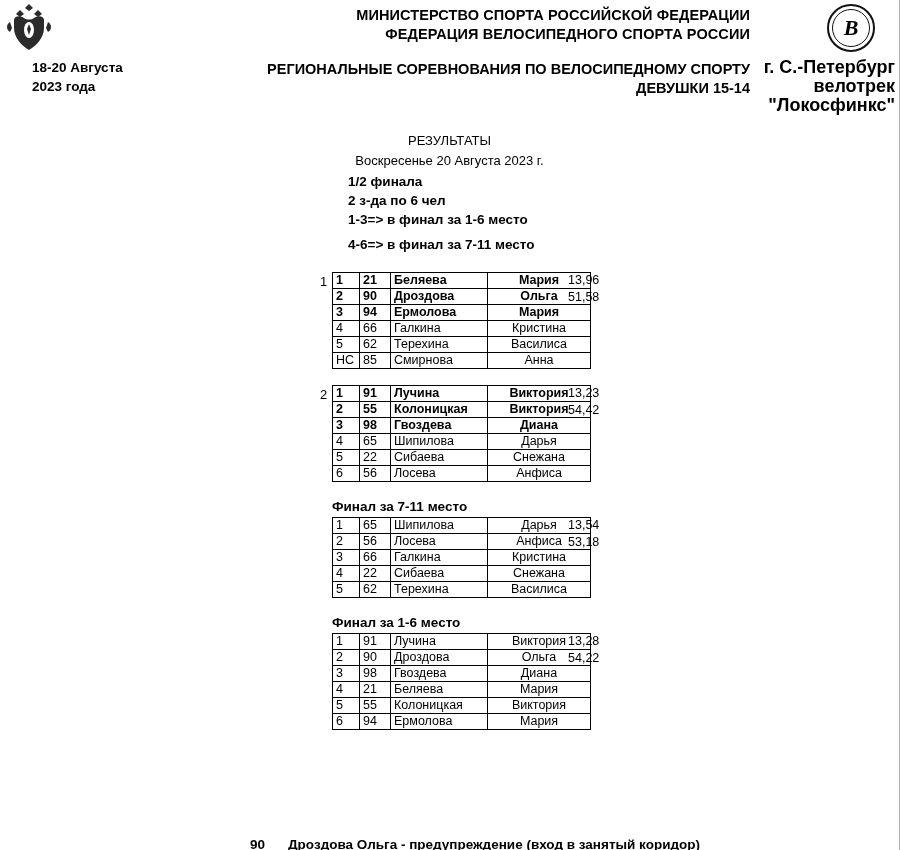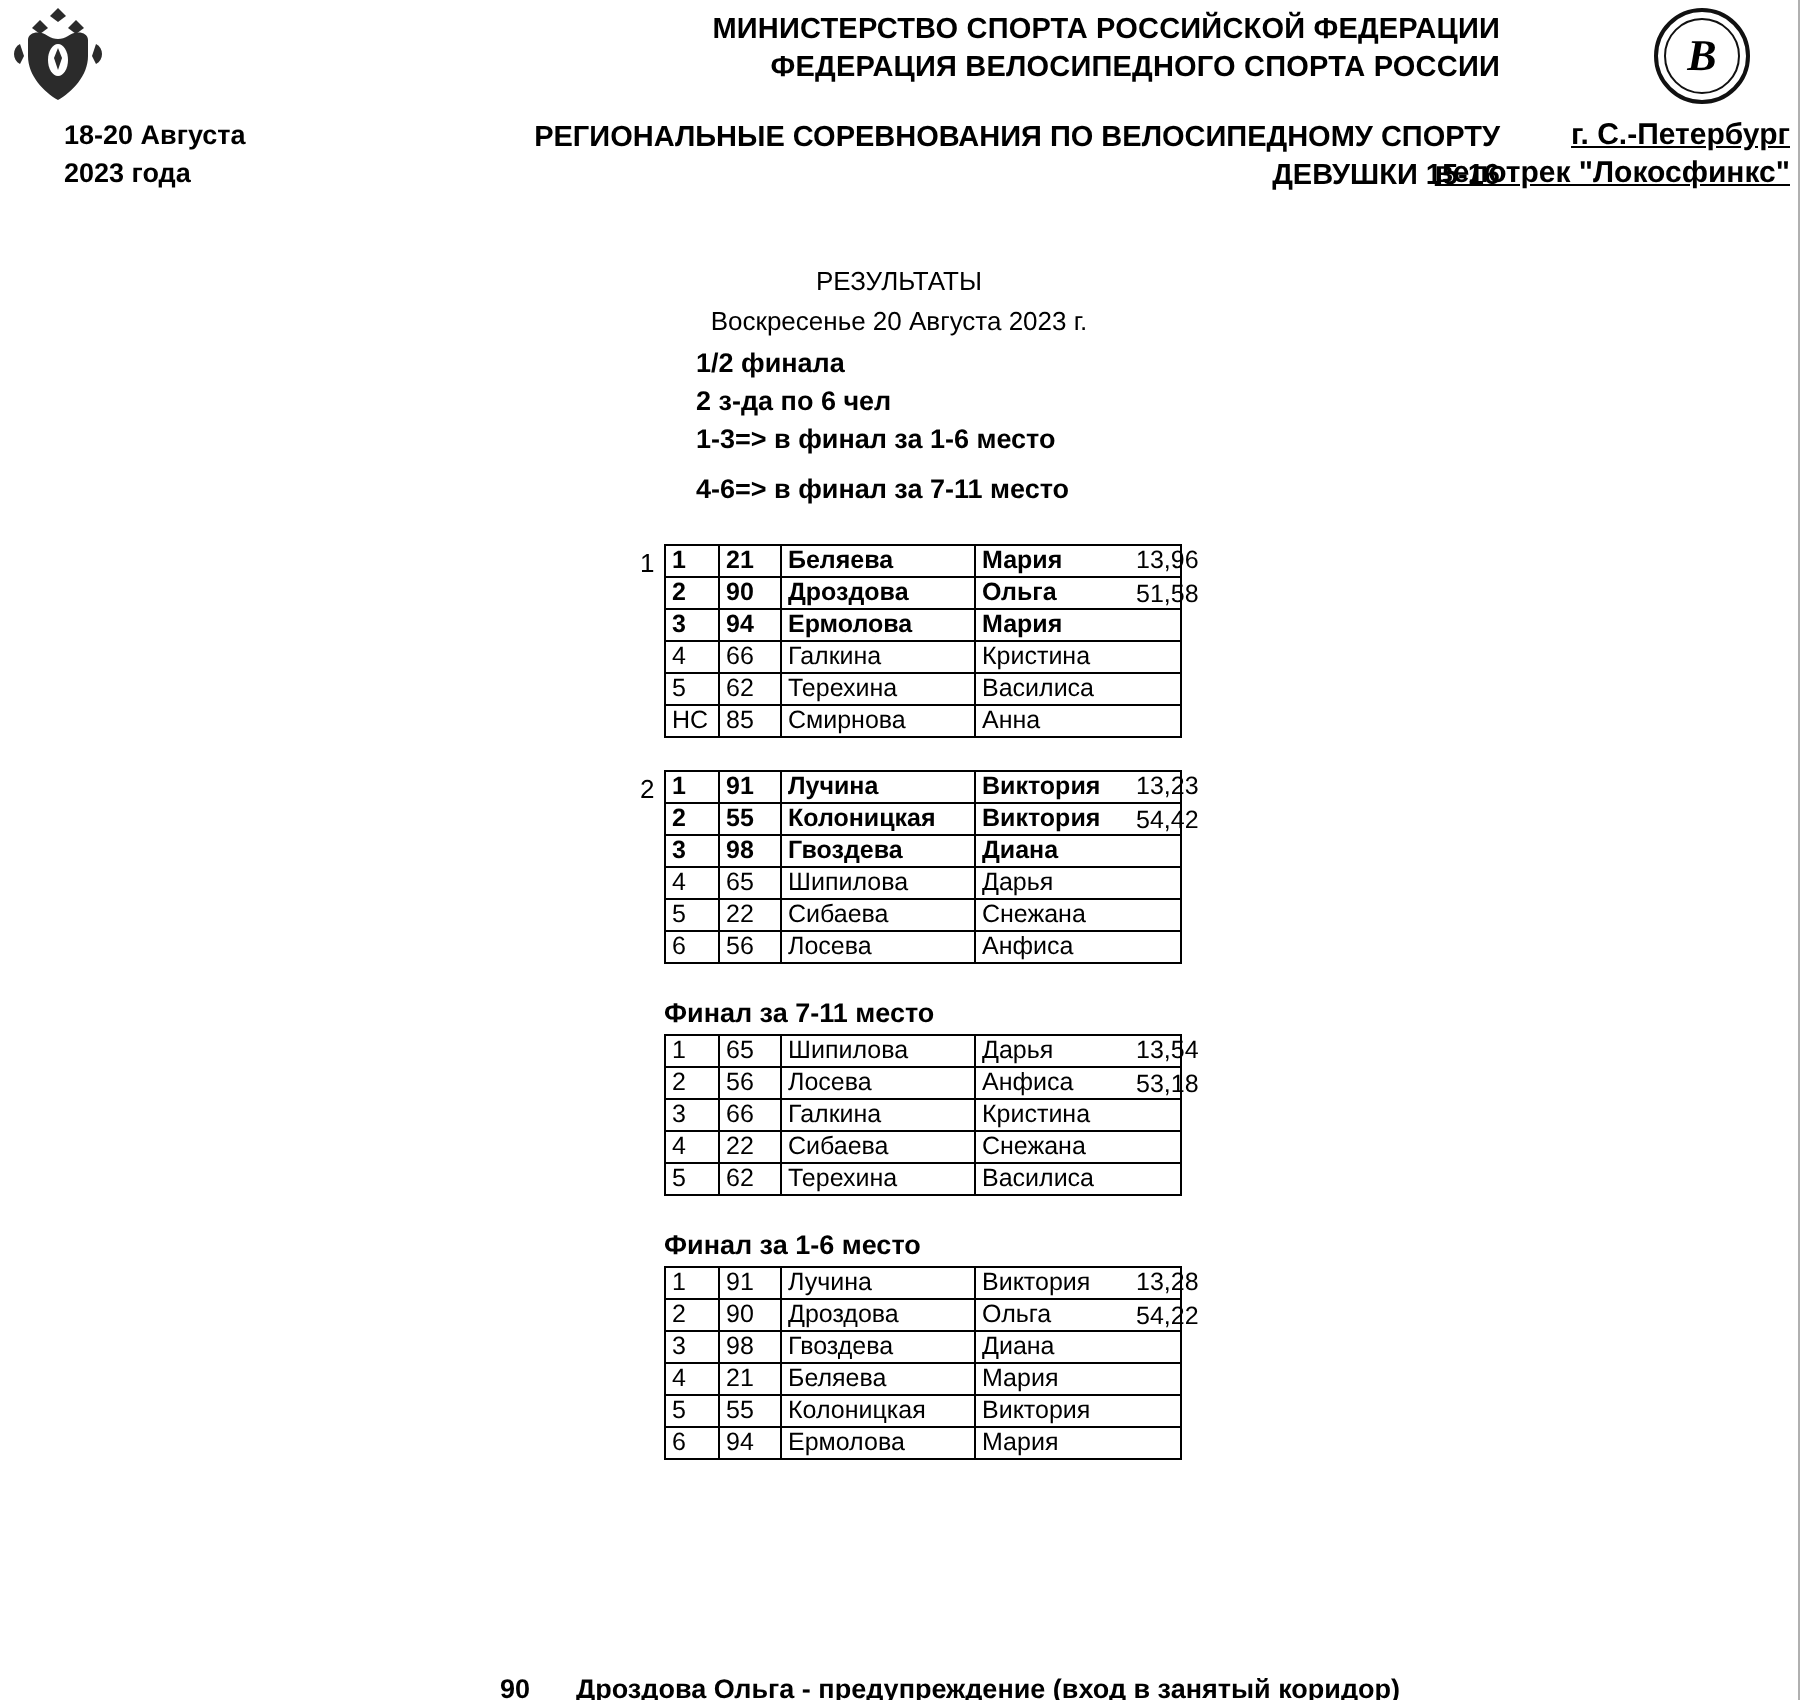--- a/index.html
+++ b/index.html
@@ -63,24 +63,23 @@
     font-weight: bold;
     line-height: 19px;
     padding-left: 32px;
   }
   .venue-block {
     position: absolute;
     right: 4px;
     top: 58px;
     width: 180px;
     text-align: right;
-    font-size: 15px;
+    font-size: 18px;
     font-weight: bold;
     line-height: 19px;
-    text-decoration: underline;
   }
   .logo-circle {
     position: absolute;
     right: 24px;
     top: 4px;
     width: 44px;
     height: 44px;
     border-radius: 50%;
     border: 2px solid #111;
     display: flex;
@@ -167,21 +166,21 @@
     height: 15px;
     line-height: 15px;
     padding: 0 3px;
     vertical-align: middle;
     white-space: nowrap;
     overflow: hidden;
   }
   td.c-pos { width: 20px; }
   td.c-num { width: 24px; }
   td.c-last { width: 90px; }
-  td.c-first { width: 96px; }
+  td.c-first { width: 96px; text-align: center; }
   tr.q td { font-weight: bold; }
   .time-col {
     position: absolute;
     left: 236px;
     top: 0;
     font-size: 12.5px;
     line-height: 17px;
     text-align: right;
   }
   .time-col div {
@@ -231,21 +230,21 @@
       </g>
       <g fill="#2b2b2b">
         <path d="M29 22 L31 27 L29 33 L27 27 Z"></path>
       </g>
     </svg>
 
     <div class="header-center">
       <div class="ministry-line">МИНИСТЕРСТВО СПОРТА РОССИЙСКОЙ ФЕДЕРАЦИИ</div>
       <div class="ministry-line">ФЕДЕРАЦИЯ ВЕЛОСИПЕДНОГО СПОРТА РОССИИ</div>
       <div class="comp-title">РЕГИОНАЛЬНЫЕ СОРЕВНОВАНИЯ ПО ВЕЛОСИПЕДНОМУ СПОРТУ</div>
-      <div class="comp-title" style="margin-top:0">ДЕВУШКИ 15-16</div>
+      <div class="comp-title" style="margin-top:0">ДЕВУШКИ 15-14</div>
     </div>
 
     <div class="date-block">
       <div>18-20 Августа</div>
       <div>2023 года</div>
     </div>
 
     <div class="venue-block">
       <div>г. С.-Петербург</div>
       <div>велотрек "Локосфинкс"</div>

